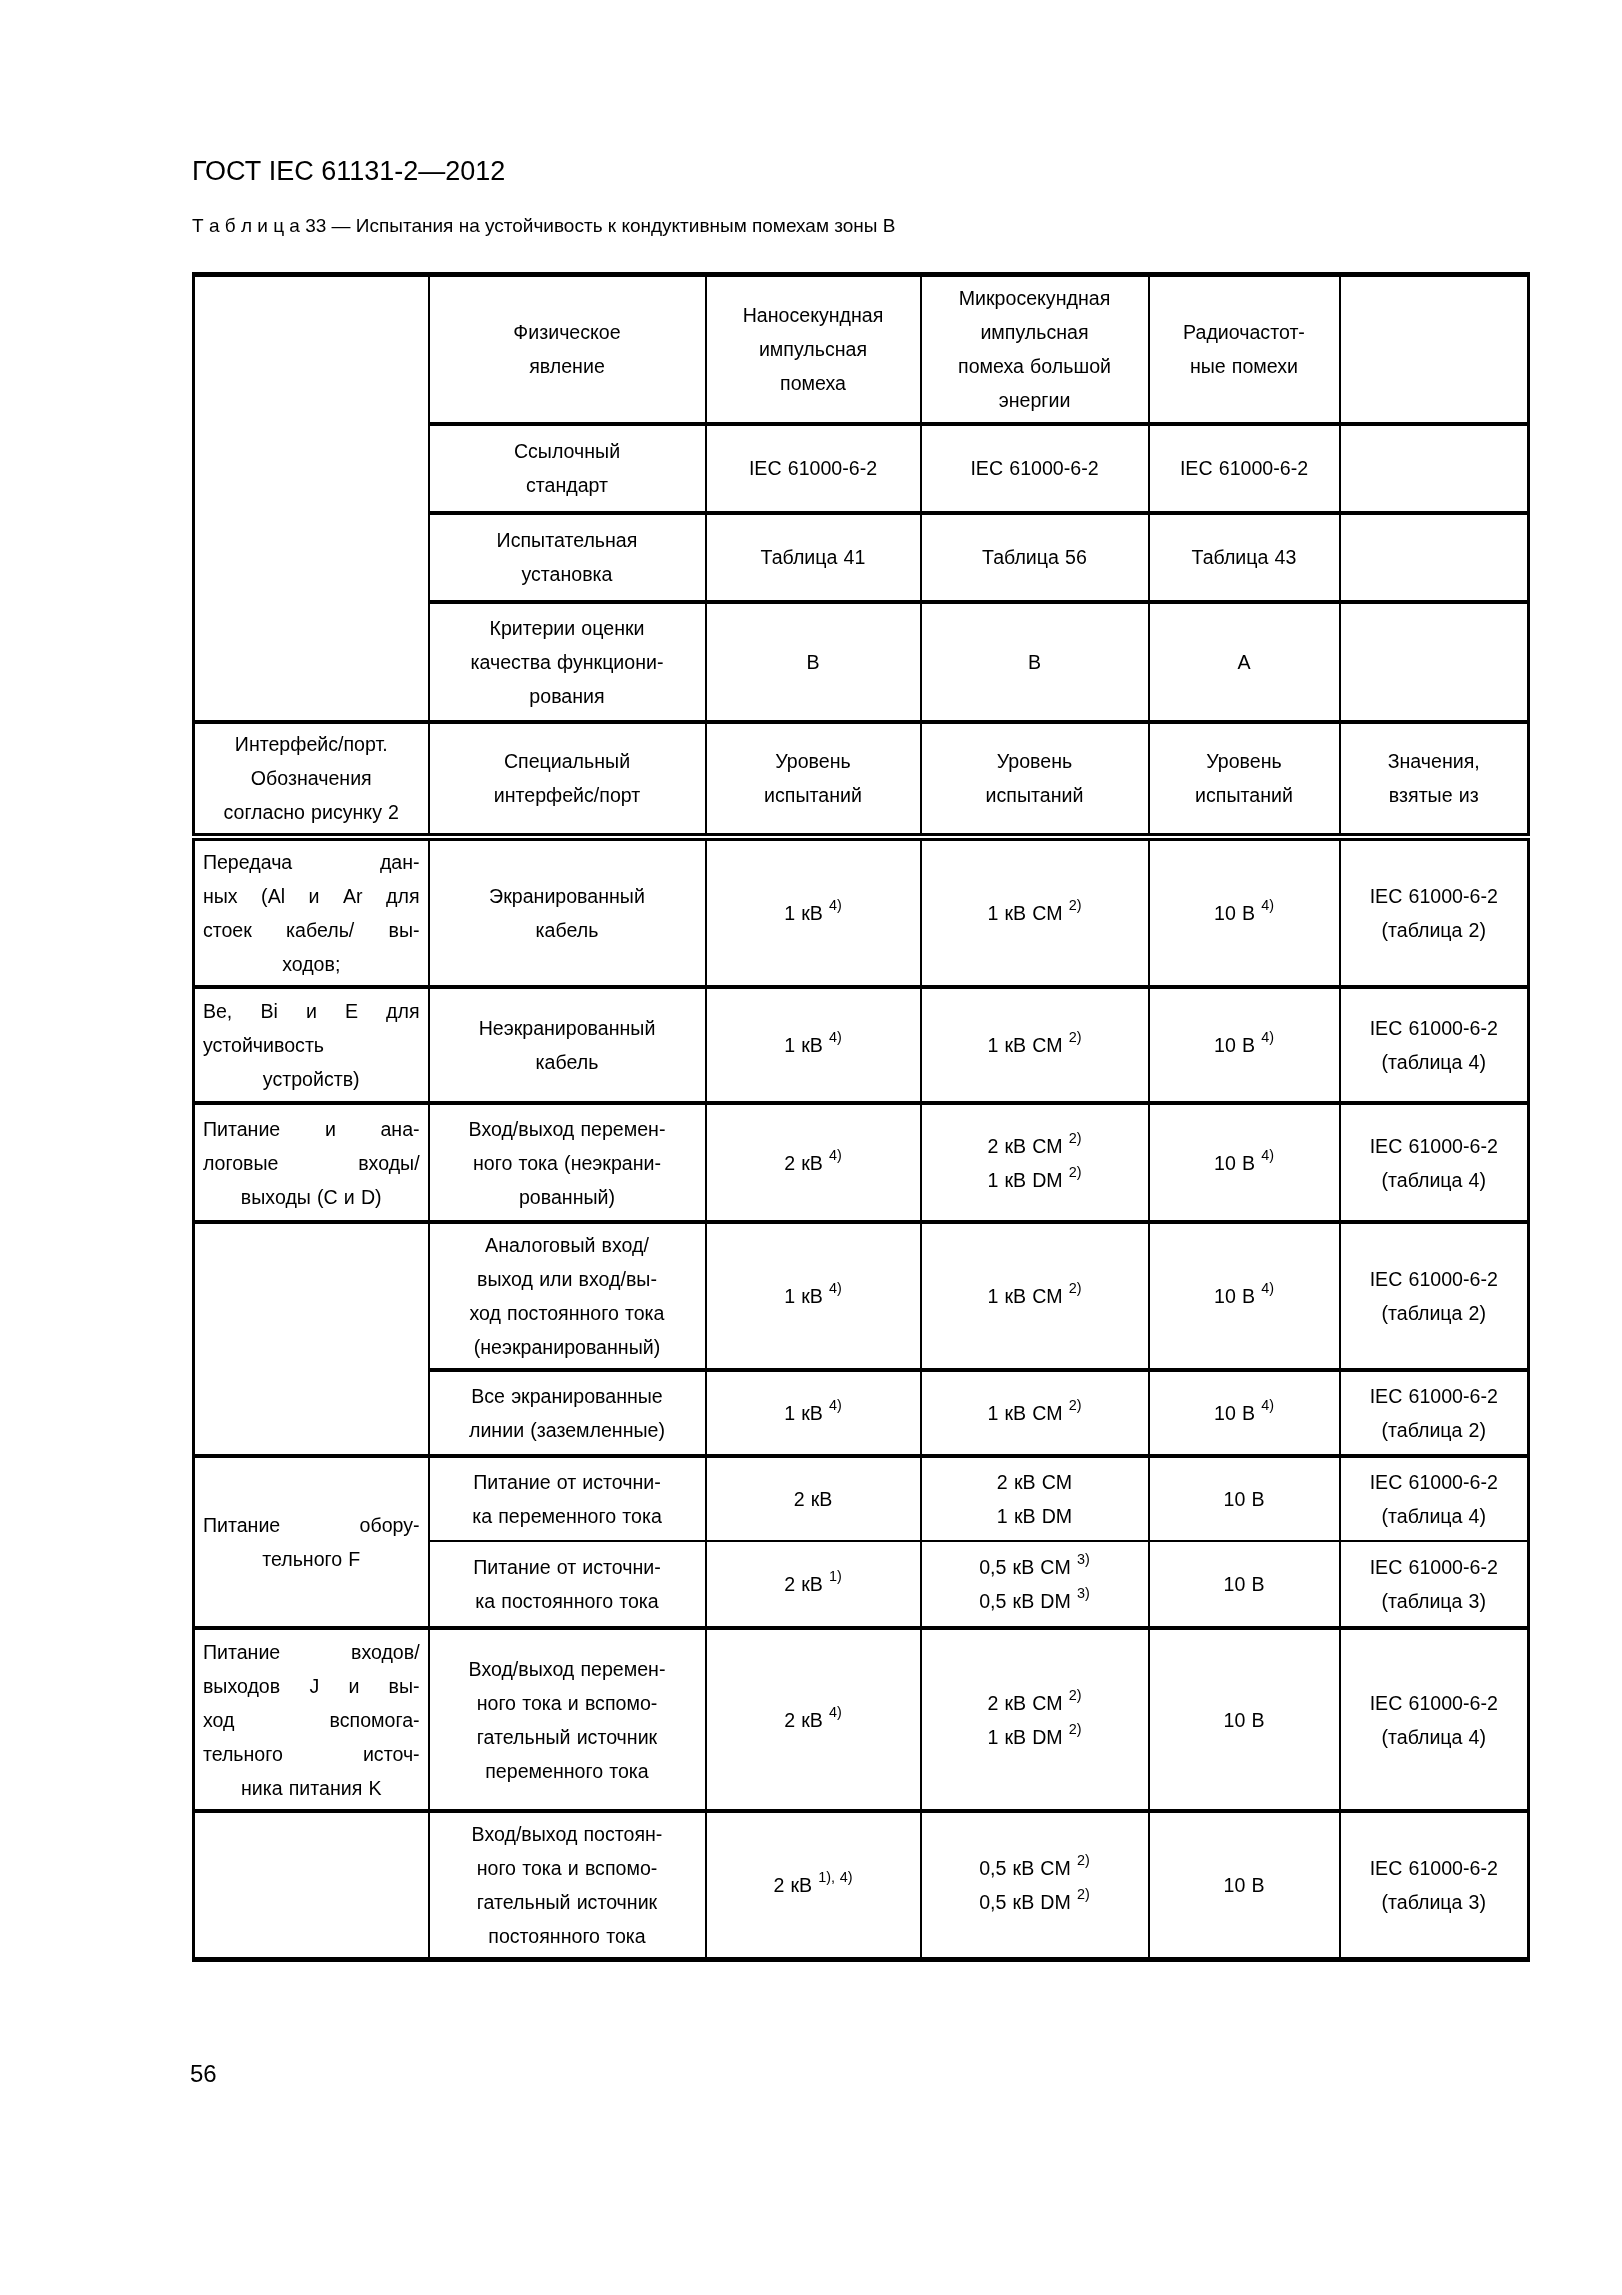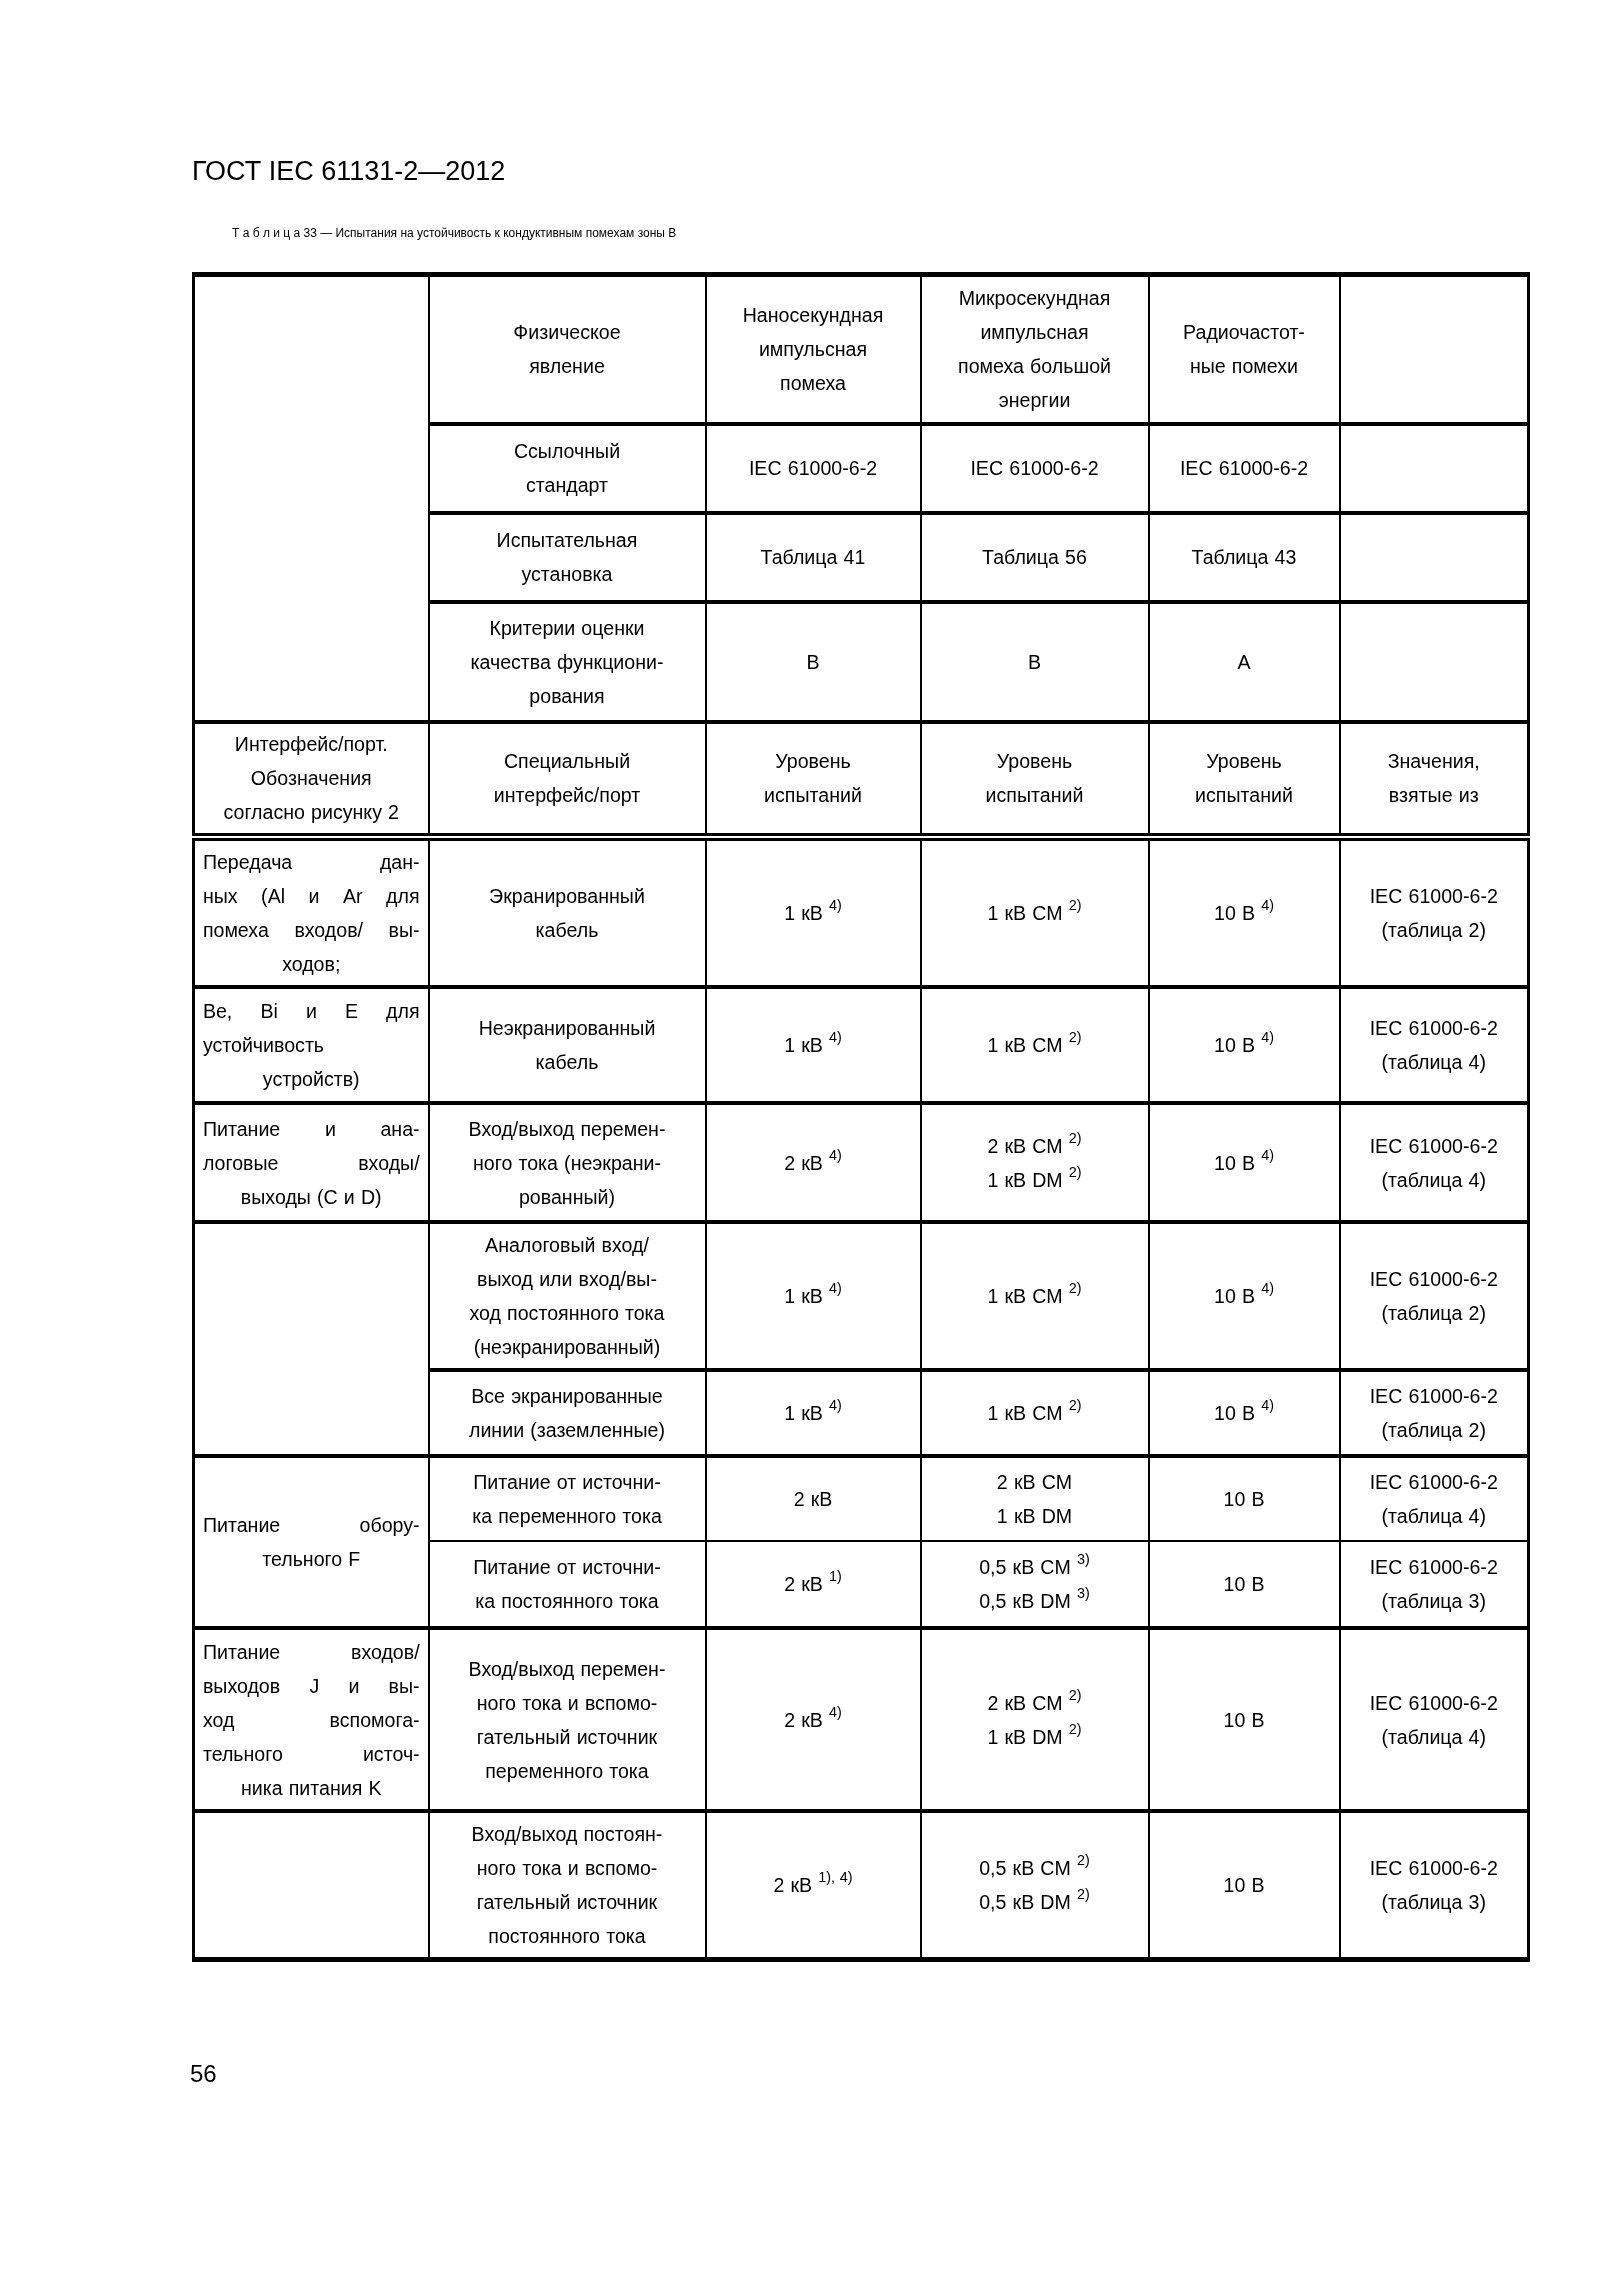--- a/index.html
+++ b/index.html
@@ -6,23 +6,22 @@
   body{
     width:1623px;height:2295px;background:#ffffff;color:#000;
     font-family:"Liberation Sans","DejaVu Sans",sans-serif;
     position:relative;overflow:hidden;
   }
   .doc-header{
     position:absolute;left:192px;top:156px;
     font-size:27px;font-weight:normal;letter-spacing:0px;
   }
   .caption{
-    position:absolute;left:192px;top:226px;
-    font-size:12px;
-    margin-left:40px;
+    position:absolute;left:192px;top:215px;
+    font-size:19px;
   }
   table.gost{
     position:absolute;left:192px;top:272px;
     border-collapse:collapse;table-layout:fixed;
     border:5.9px solid #000;
     border-left-width:3.3px;border-right-width:3.3px;
     background:#fff;
   }
   table.gost td{
     border:2px solid #000;
@@ -102,21 +101,21 @@
           <td>Специальный<br>интерфейс/порт</td>
           <td>Уровень<br>испытаний</td>
           <td>Уровень<br>испытаний</td>
           <td>Уровень<br>испытаний</td>
           <td>Значения,<br>взятые из</td>
         </tr>
         <tr class="bb-thick" style="height: 145px;">
           <td class="cell-justify">
             <div class="jl">Передача дан-</div>
             <div class="jl">ных (Al и Ar для</div>
-            <div class="jl">помеха входов/ вы-</div>
+            <div class="jl">стоек кабель/ вы-</div>
             <div>ходов;</div>
           </td>
           <td>Экранированный<br>кабель</td>
           <td>1 кВ <sup class="sp">4)</sup></td>
           <td>1 кВ CM <sup class="sp">2)</sup></td>
           <td>10 В <sup class="sp">4)</sup></td>
           <td>IEC 61000-6-2<br>(таблица 2)</td>
         </tr>
         <tr class="bb-thick" style="height: 116px;">
           <td class="cell-justify">

